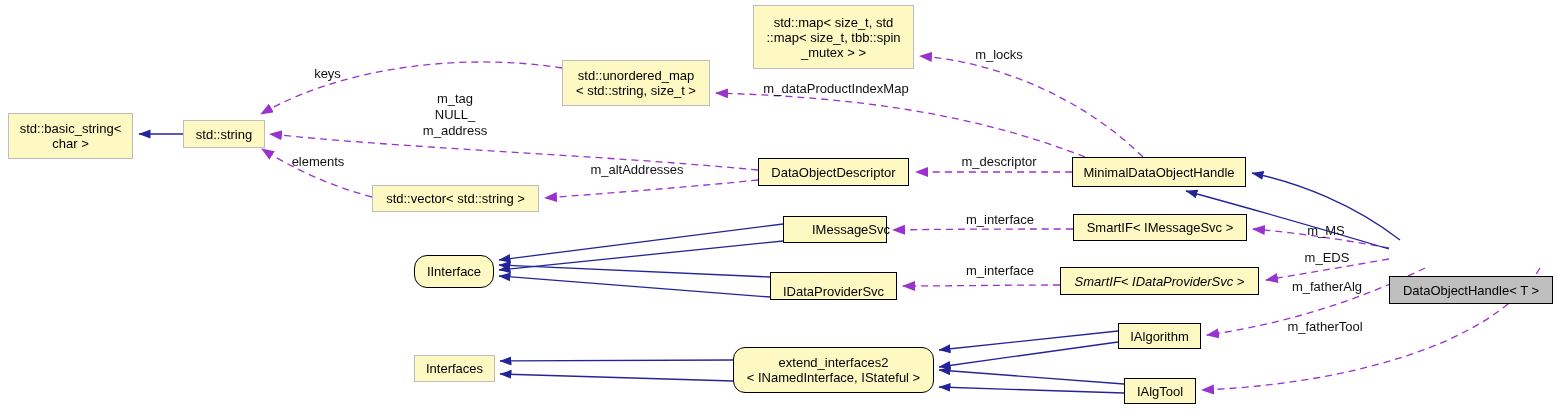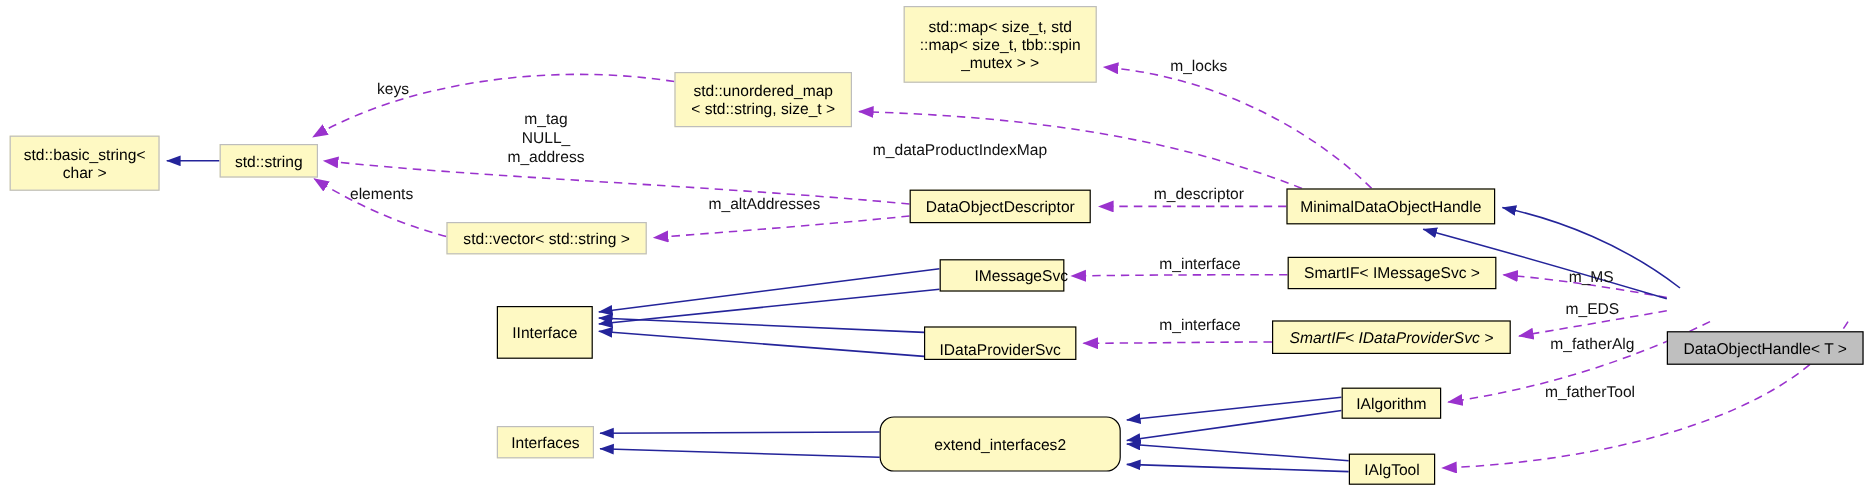--- a/index.html
+++ b/index.html
@@ -72,21 +72,21 @@
       </div>
       <div class="edge-label" style="left: 637px; top: 170px;">
         <div>m_altAddresses</div>
       </div>
       <div class="edge-label" style="left: 318px; top: 162px;">
         <div>elements</div>
       </div>
       <div class="edge-label" style="left: 999px; top: 162px;">
         <div>m_descriptor</div>
       </div>
-      <div class="edge-label" style="left: 800px; top: 89px; margin-top: 36px;">
+      <div class="edge-label" style="left: 836px; top: 89px;">
         <div>m_dataProductIndexMap</div>
       </div>
       <div class="edge-label" style="left: 999px; top: 55px;">
         <div>m_locks</div>
       </div>
       <div class="edge-label" style="left: 1000px; top: 220px;">
         <div>m_interface</div>
       </div>
       <div class="edge-label" style="left: 1000px; top: 271px;">
         <div>m_interface</div>
@@ -138,28 +138,29 @@
       </div>
       <div class="node internal" style="left: 770px; top: 272px; width: 127px; height: 28px; justify-content: flex-end;">
         <div>IDataProviderSvc</div>
       </div>
       <div class="node internal" style="left: 1073px; top: 214px; width: 174px; height: 27px;">
         <div>SmartIF&lt; IMessageSvc &gt;</div>
       </div>
       <div class="node internal" style="left: 1060px; top: 267px; width: 199px; height: 28px; font-style: italic;">
         <div>SmartIF&lt; IDataProviderSvc &gt;</div>
       </div>
-      <div class="node internal" style="left: 414px; top: 255px; width: 80px; height: 44px;">
+      <div class="node internal" style="left: 414px; top: 255px; width: 80px; height: 33px; border-radius: 13px;">
         <div>IInterface</div>
       </div>
       <div class="node external" style="left: 414px; top: 355px; width: 81px; height: 27px;">
         <div>Interfaces</div>
       </div>
       <div class="node internal" style="left: 733px; top: 347px; width: 201px; height: 46px; border-radius: 12px;">
         <div>extend_interfaces2</div>
+        <div>&lt; INamedInterface, IStateful &gt;</div>
       </div>
       <div class="node internal" style="left: 1118px; top: 323px; width: 83px; height: 26px;">
         <div>IAlgorithm</div>
       </div>
       <div class="node internal" style="left: 1124px; top: 378px; width: 72px; height: 26px;">
         <div>IAlgTool</div>
       </div>
     </div>
 </div>
 

